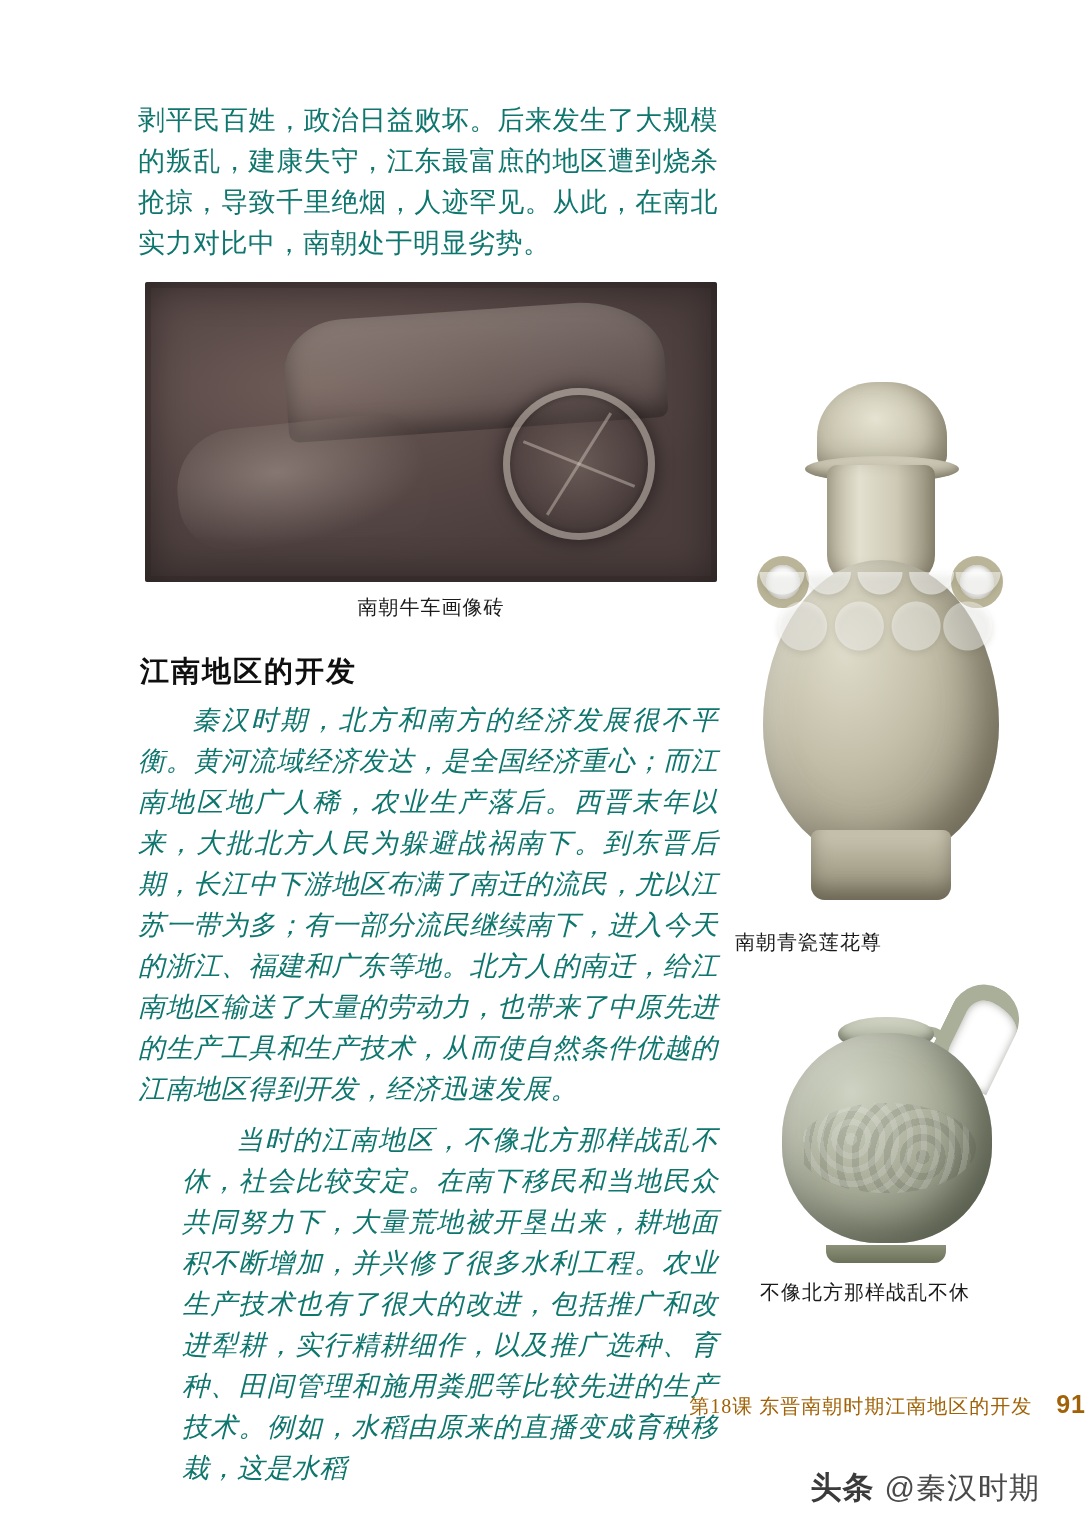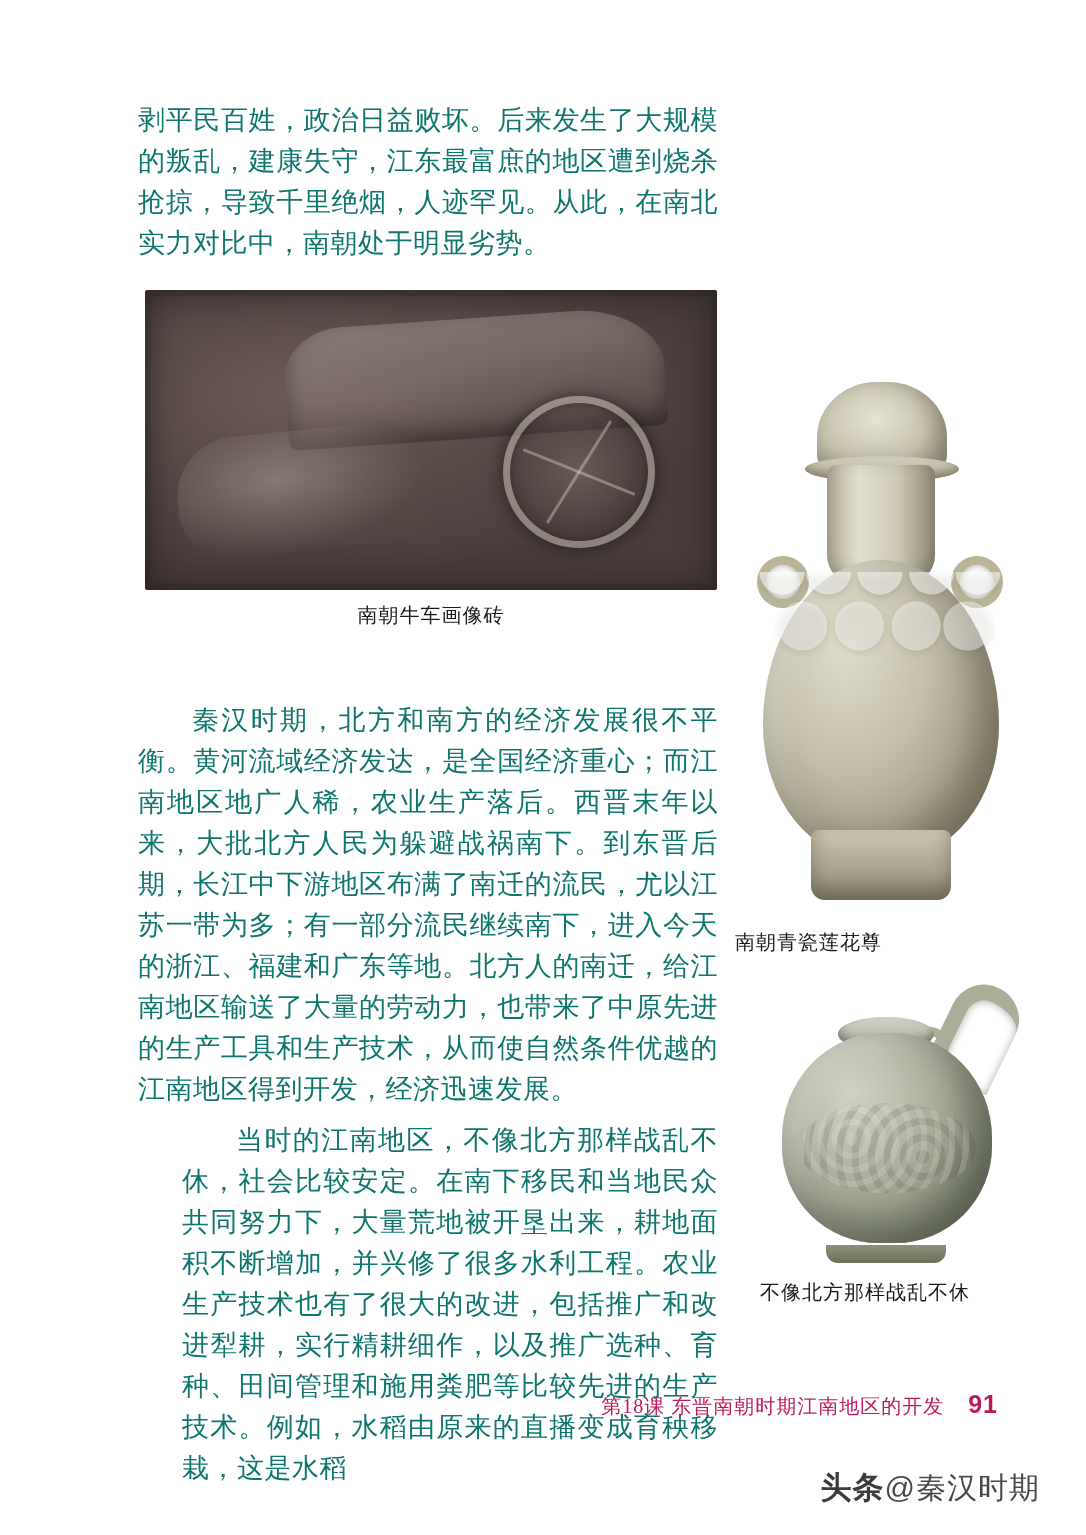--- a/index.html
+++ b/index.html
@@ -35,21 +35,21 @@
     margin: 0 0 0 0;
     color: #0f766e;
   }
   .para.indent {
     text-indent: 54px;
   }
 
   .fig-brick {
     position: absolute;
     left: 145px;
-    top: 290px;
+    top: 282px;
     width: 572px;
     font-family: Liberation Mono, monospace;
   }
   .brick-img {
     width: 572px;
     height: 300px;
     border-radius: 2px;
     position: relative;
     overflow: hidden;
     background:
@@ -125,20 +125,21 @@
     color: #0f0f0f;
     letter-spacing: 2px;
     font-family: "Liberation Sans", "DejaVu Sans", sans-serif;
   }
 
   .body-block {
     position: absolute;
     left: 138px;
     top: 700px;
     width: 580px;
+    font-style: italic;
   }
   .body-block .para + .para { margin-top: 10px; margin-left: 44px; }
 
   
   .fig-vase {
     position: absolute;
     left: 735px;
     top: 360px;
     width: 290px;
     text-align: center;
@@ -319,38 +320,38 @@
   }
 
   
   .footer {
     position: absolute;
     left: 0;
     right: 0;
     top: 1390px;
     height: 32px;
     text-align: right;
-    padding-right: 88px;
     font-size: 20px;
-    color: #be185d;
+    color: #a16207;
     letter-spacing: 1px;
   }
   .footer .page-no {
     font-size: 25px;
     font-weight: bold;
     margin-left: 18px;
     font-family: "Liberation Sans", "DejaVu Sans", sans-serif;
   }
 
   .watermark {
     position: absolute;
     right: 46px;
     bottom: 26px;
     display: flex;
     align-items: center;
+    gap: 10px;
     color: #3a3a3a;
     font-size: 30px;
     font-family: "Liberation Sans", "DejaVu Sans", sans-serif;
     letter-spacing: 1px;
     opacity: 0.92;
   }
   .wm-logo {
     font-weight: bold;
     font-size: 31px;
     color: #2b2b2b;
@@ -368,20 +369,21 @@
   <div class="fig-brick">
     <div class="brick-img">
       <div class="canopy"></div>
       <div class="ox"></div>
       <div class="cart-wheel"></div>
       <div class="edge"></div>
     </div>
     <div class="fig-caption">南朝牛车画像砖</div>
   </div>
 
+  <div class="section-head">江南地区的开发</div>
 
   <div class="body-block">
     <p class="para indent">秦汉时期，北方和南方的经济发展很不平衡。黄河流域经济发达，是全国经济重心；而江南地区地广人稀，农业生产落后。西晋末年以来，大批北方人民为躲避战祸南下。到东晋后期，长江中下游地区布满了南迁的流民，尤以江苏一带为多；有一部分流民继续南下，进入今天的浙江、福建和广东等地。北方人的南迁，给江南地区输送了大量的劳动力，也带来了中原先进的生产工具和生产技术，从而使自然条件优越的江南地区得到开发，经济迅速发展。</p>
     <p class="para indent">当时的江南地区，不像北方那样战乱不休，社会比较安定。在南下移民和当地民众共同努力下，大量荒地被开垦出来，耕地面积不断增加，并兴修了很多水利工程。农业生产技术也有了很大的改进，包括推广和改进犁耕，实行精耕细作，以及推广选种、育种、田间管理和施用粪肥等比较先进的生产技术。例如，水稻由原来的直播变成育秧移栽，这是水稻</p>
   </div>
 
   <div class="fig-vase">
     <div class="vase-img">
       <div class="vase-lid"></div>
       <div class="vase-neck"></div>

